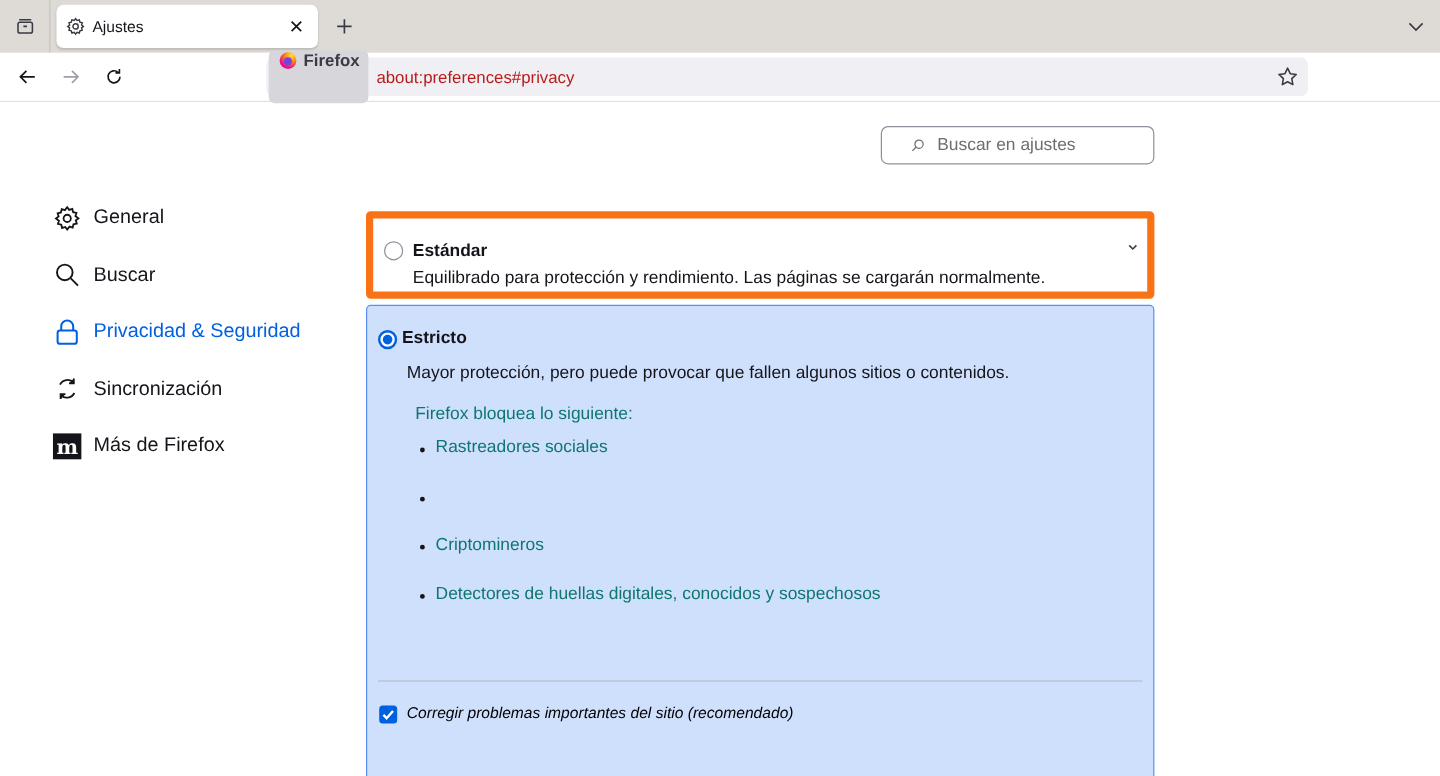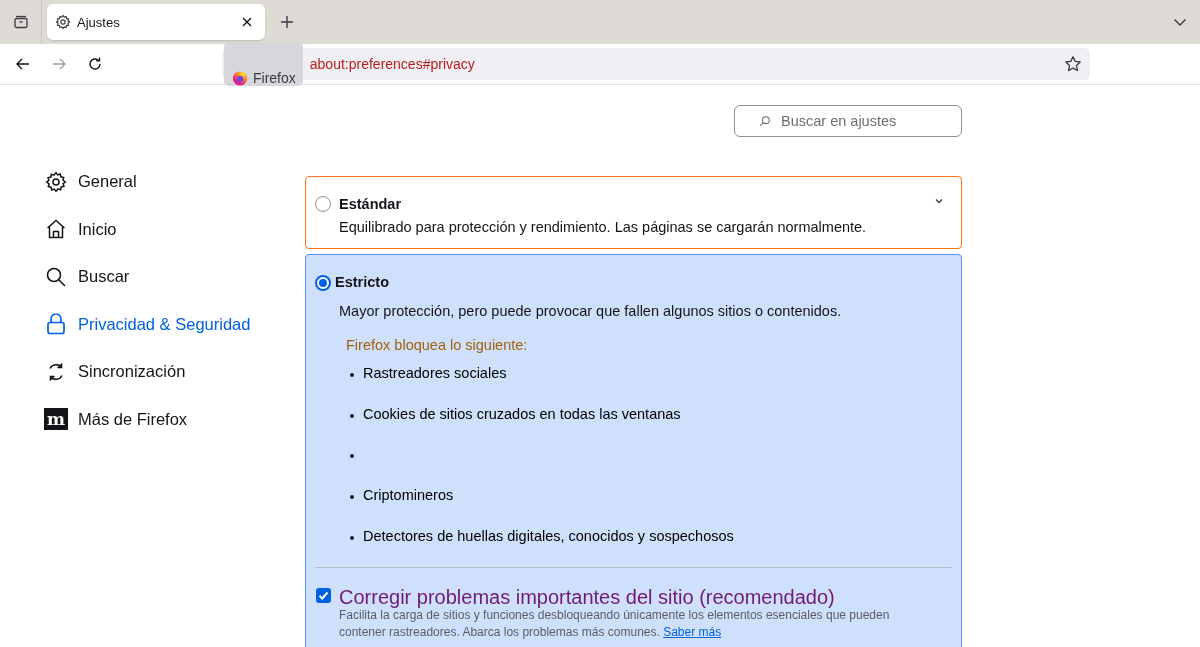--- a/index.html
+++ b/index.html
@@ -12,58 +12,58 @@
     .tab .tab-icon { width: 16px; height: 16px; margin-right: 6px; }
     .tab .tab-title { font-size: 13px; color: #15141a; flex: 1; }
     .tab .tab-close { width: 16px; height: 16px; display: flex; align-items: center; justify-content: center; }
     .newtab { position: absolute; left: 277px; top: 12px; width: 20px; height: 20px; display: flex; align-items: center; justify-content: center; }
     .tablist { position: absolute; right: 12px; top: 14px; width: 16px; height: 16px; }
 
     
     .navbar { position: absolute; left: 0; top: 44px; width: 1200px; height: 41px; background: #fff; border-bottom: 1px solid #e0e0e6; }
     .nav-btn { position: absolute; top: 10px; width: 20px; height: 20px; display: flex; align-items: center; justify-content: center; }
     .urlbar { position: absolute; left: 222px; top: 4px; width: 868px; height: 32px; background: #f0f0f4; border-radius: 6px; display: flex; align-items: center; }
-    .identity { height: 44px; margin-left: 2px; padding: 0 7px 0 8px; background: #d7d7db; border-radius: 5px; display: flex; align-items: flex-end; }
+    .identity { height: 44px; margin-left: 2px; padding: 0 7px 0 8px; background: #d7d7db; border-radius: 5px; display: flex; align-items: flex-start; font-weight: bold; }
     .identity .ff-logo { width: 16px; height: 16px; margin-right: 5px; }
     .identity span { font-size: 14px; color: #3a3944; }
     .url-text { font-size: 14px; color: #b91c1c; margin-left: 7px; flex: 1; }
     .star { width: 20px; height: 20px; margin-right: 7px; display: flex; align-items: center; justify-content: center; }
 
     
     .search { position: absolute; left: 734px; top: 105px; width: 228px; height: 32px; border: 1px solid #8f8f9d; border-radius: 6px; display: flex; align-items: center; padding-left: 24px; }
     .search .search-icon { width: 14px; height: 14px; margin-right: 10px; }
     .search input { border: none; outline: none; font-family: "Liberation Sans", sans-serif; font-size: 14.5px; color: #15141a; background: transparent; width: 180px; }
     .search input::placeholder { color: #6d6d74; }
 
     .sidebar { position: absolute; left: 44px; top: 158px; width: 240px; text-align: right; }
     .cat { height: 47.5px; display: flex; align-items: center; cursor: pointer; }
     .cat .cat-icon { width: 24px; height: 24px; margin-right: 10px; display: flex; align-items: center; justify-content: center; }
     .cat .cat-label { font-size: 16.5px; color: #15141a; }
     .cat.selected .cat-label { color: #0061e0; }
 
     .card { position: absolute; left: 305px; border-radius: 4px; }
-    .card.standard { top: 176px; width: 657px; height: 73px; border: 1px solid #f97316; background: #fff; }
+    .card.standard { top: 176px; width: 657px; height: 73px; border: 6px solid #f97316; background: #fff; }
     .card.strict { top: 254px; width: 657px; height: 400px; border: 1px solid #0061e0; border-color: #5b8ef0; background: #cfe0fd; }
 
     .radio { position: absolute; width: 16px; height: 16px; border-radius: 50%; border: 1px solid #8f8f9d; background: #fff; }
     .radio.checked { border: 2px solid #0061e0; }
     .radio.checked::after { content: ""; position: absolute; left: 2px; top: 2px; width: 8px; height: 8px; border-radius: 50%; background: #0061e0; }
 
     .opt-title { position: absolute; font-size: 14.5px; font-weight: bold; color: #15141a; }
     .opt-desc { position: absolute; font-size: 14.5px; color: #15141a; }
     .chev { position: absolute; width: 12px; height: 12px; }
 
-    .blocks-title { position: absolute; left: 40px; top: 82px; font-size: 14.5px; color: #a16207; }
+    .blocks-title { position: absolute; left: 40px; top: 82px; font-size: 14.5px; color: #0f766e; }
     .blist { position: absolute; left: 44px; top: 110px; list-style: none; }
-    .blist li { height: 40.7px; font-size: 14.5px; color: #000000; display: flex; align-items: flex-start; }
+    .blist li { height: 40.7px; font-size: 14.5px; color: #0f766e; display: flex; align-items: flex-start; }
     .blist li .dot { width: 4px; height: 4px; border-radius: 50%; background: #15141a; margin: 8px 9px 0 0; }
 
     .sep { position: absolute; left: 9px; top: 312px; width: 637px; height: 1px; background: #b5bdca; }
     .chk { position: absolute; left: 10px; top: 333px; width: 15px; height: 15px; border-radius: 3px; background: #0061e0; display: flex; align-items: center; justify-content: center; }
-    .chk-label { position: absolute; left: 33px; top: 331px; font-size: 20px; color: #701a75; }
+    .chk-label { position: absolute; left: 33px; top: 331px; font-size: 13px; color: #000000; font-style: italic; }
     .chk-desc { position: absolute; left: 33px; top: 352px; width: 600px; font-size: 12px; line-height: 16.5px; color: #5b5b66; }
     .chk-desc a { color: #0061e0; text-decoration: underline; }
   </style>
 </head>
 <body>
 
 <div class="tabstrip">
   <div class="sidebar-btn">
     <svg width="16" height="16" viewBox="0 0 16 16" fill="none" stroke="#3a3944" stroke-width="1.3">
         <rect x="2" y="4.5" width="12" height="9" rx="1.5"></rect>
@@ -149,30 +149,20 @@
     <span class="cat-icon">
       <svg width="22" height="22" viewBox="0 0 16 16" fill="none" stroke="#15141a" stroke-width="1.1">
           <circle cx="8" cy="8" r="2.2"></circle>
           <path d="M8 1.2l1.2 1.6 1.9-.6.5 2 2 .5-.6 1.9L14.8 8l-1.6 1.2.6 1.9-2 .5-.5 2-1.9-.6L8 14.8l-1.2-1.6-1.9.6-.5-2-2-.5.6-1.9L1.2 8l1.6-1.2-.6-1.9 2-.5.5-2 1.9.6z"></path>
         </svg>
     </span>
     <span class="cat-label">General</span>
   </div>
   <div class="cat">
     <span class="cat-icon">
-      <svg width="22" height="22" viewBox="0 0 22 22" fill="none" stroke="#15141a" stroke-width="1.5" stroke-linejoin="round">
-          <path d="M2.5 10L11 2.5 19.5 10"></path>
-          <path d="M4.5 8.5V19.5h13V8.5"></path>
-          <path d="M8.5 19.5v-6h5v6"></path>
-        </svg>
-    </span>
-    <span class="cat-label">Inicio</span>
-  </div>
-  <div class="cat">
-    <span class="cat-icon">
       <svg width="22" height="22" viewBox="0 0 22 22" fill="none" stroke="#15141a" stroke-width="1.6">
           <circle cx="9" cy="9" r="6.5"></circle>
           <path d="M14 14l6 6"></path>
         </svg>
     </span>
     <span class="cat-label">Buscar</span>
   </div>
   <div class="cat selected">
     <span class="cat-icon">
       <svg width="22" height="24" viewBox="0 0 22 24" fill="none" stroke="#0061e0" stroke-width="1.7">
@@ -218,38 +208,30 @@
   <span class="opt-title" style="left:29px;top:19px">Estricto</span>
   <span class="opt-desc" style="left:33px;top:48px">Mayor protección, pero puede provocar que fallen algunos sitios o contenidos.</span>
   <span class="blocks-title">Firefox bloquea lo siguiente:</span>
   <ul class="blist">
     <li>
         <span class="dot"></span>
         <span>Rastreadores sociales</span>
       </li>
     <li>
         <span class="dot"></span>
-        <span>Cookies de sitios cruzados en todas las ventanas</span>
-      </li>
-    <li>
-        <span class="dot"></span>
       </li>
     <li>
         <span class="dot"></span>
         <span>Criptomineros</span>
       </li>
     <li>
         <span class="dot"></span>
         <span>Detectores de huellas digitales, conocidos y sospechosos</span>
       </li>
   </ul>
   <div class="sep"></div>
   <span class="chk">
     <svg width="11" height="11" viewBox="0 0 11 11" fill="none" stroke="#fff" stroke-width="2">
         <path d="M1.5 5.8l2.7 2.7L9.5 2.5"></path>
       </svg>
   </span>
   <span class="chk-label">Corregir problemas importantes del sitio (recomendado)</span>
-  <div class="chk-desc">
-    <span>Facilita la carga de sitios y funciones desbloqueando únicamente los elementos esenciales que pueden contener rastreadores. Abarca los problemas más comunes.</span>
-    <a>Saber más</a>
-  </div>
 </div>
 
 </body></html>

